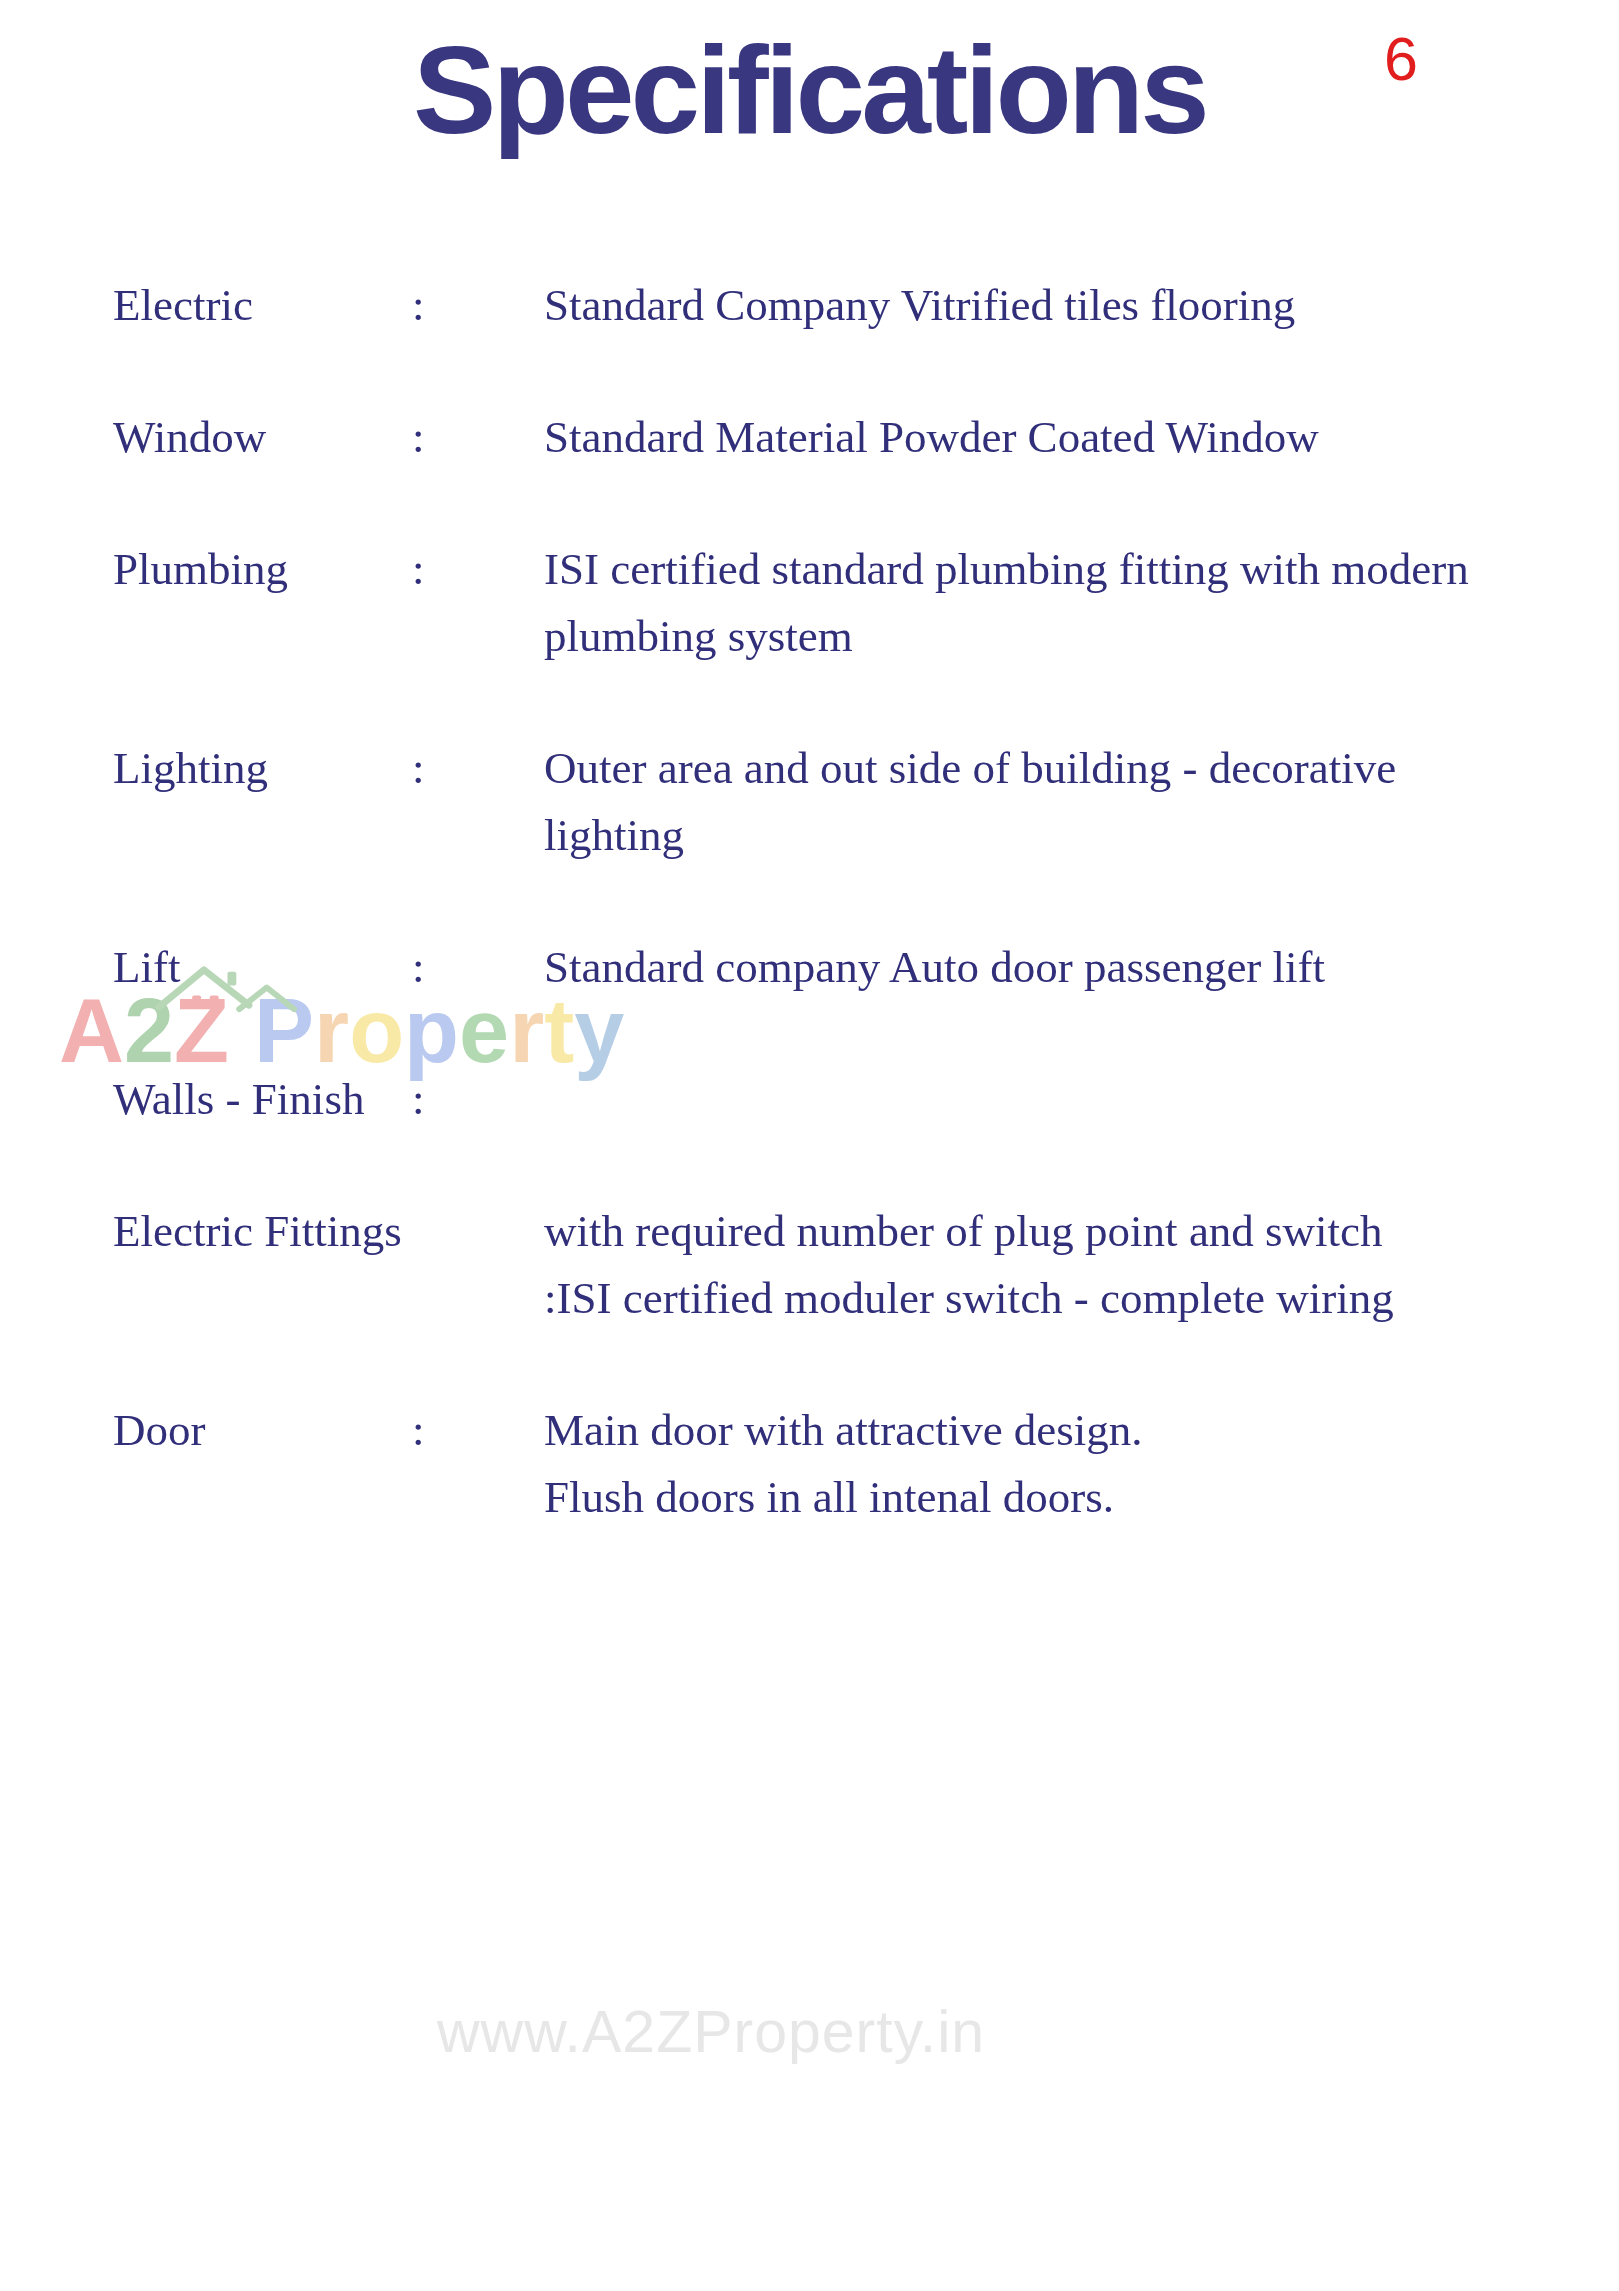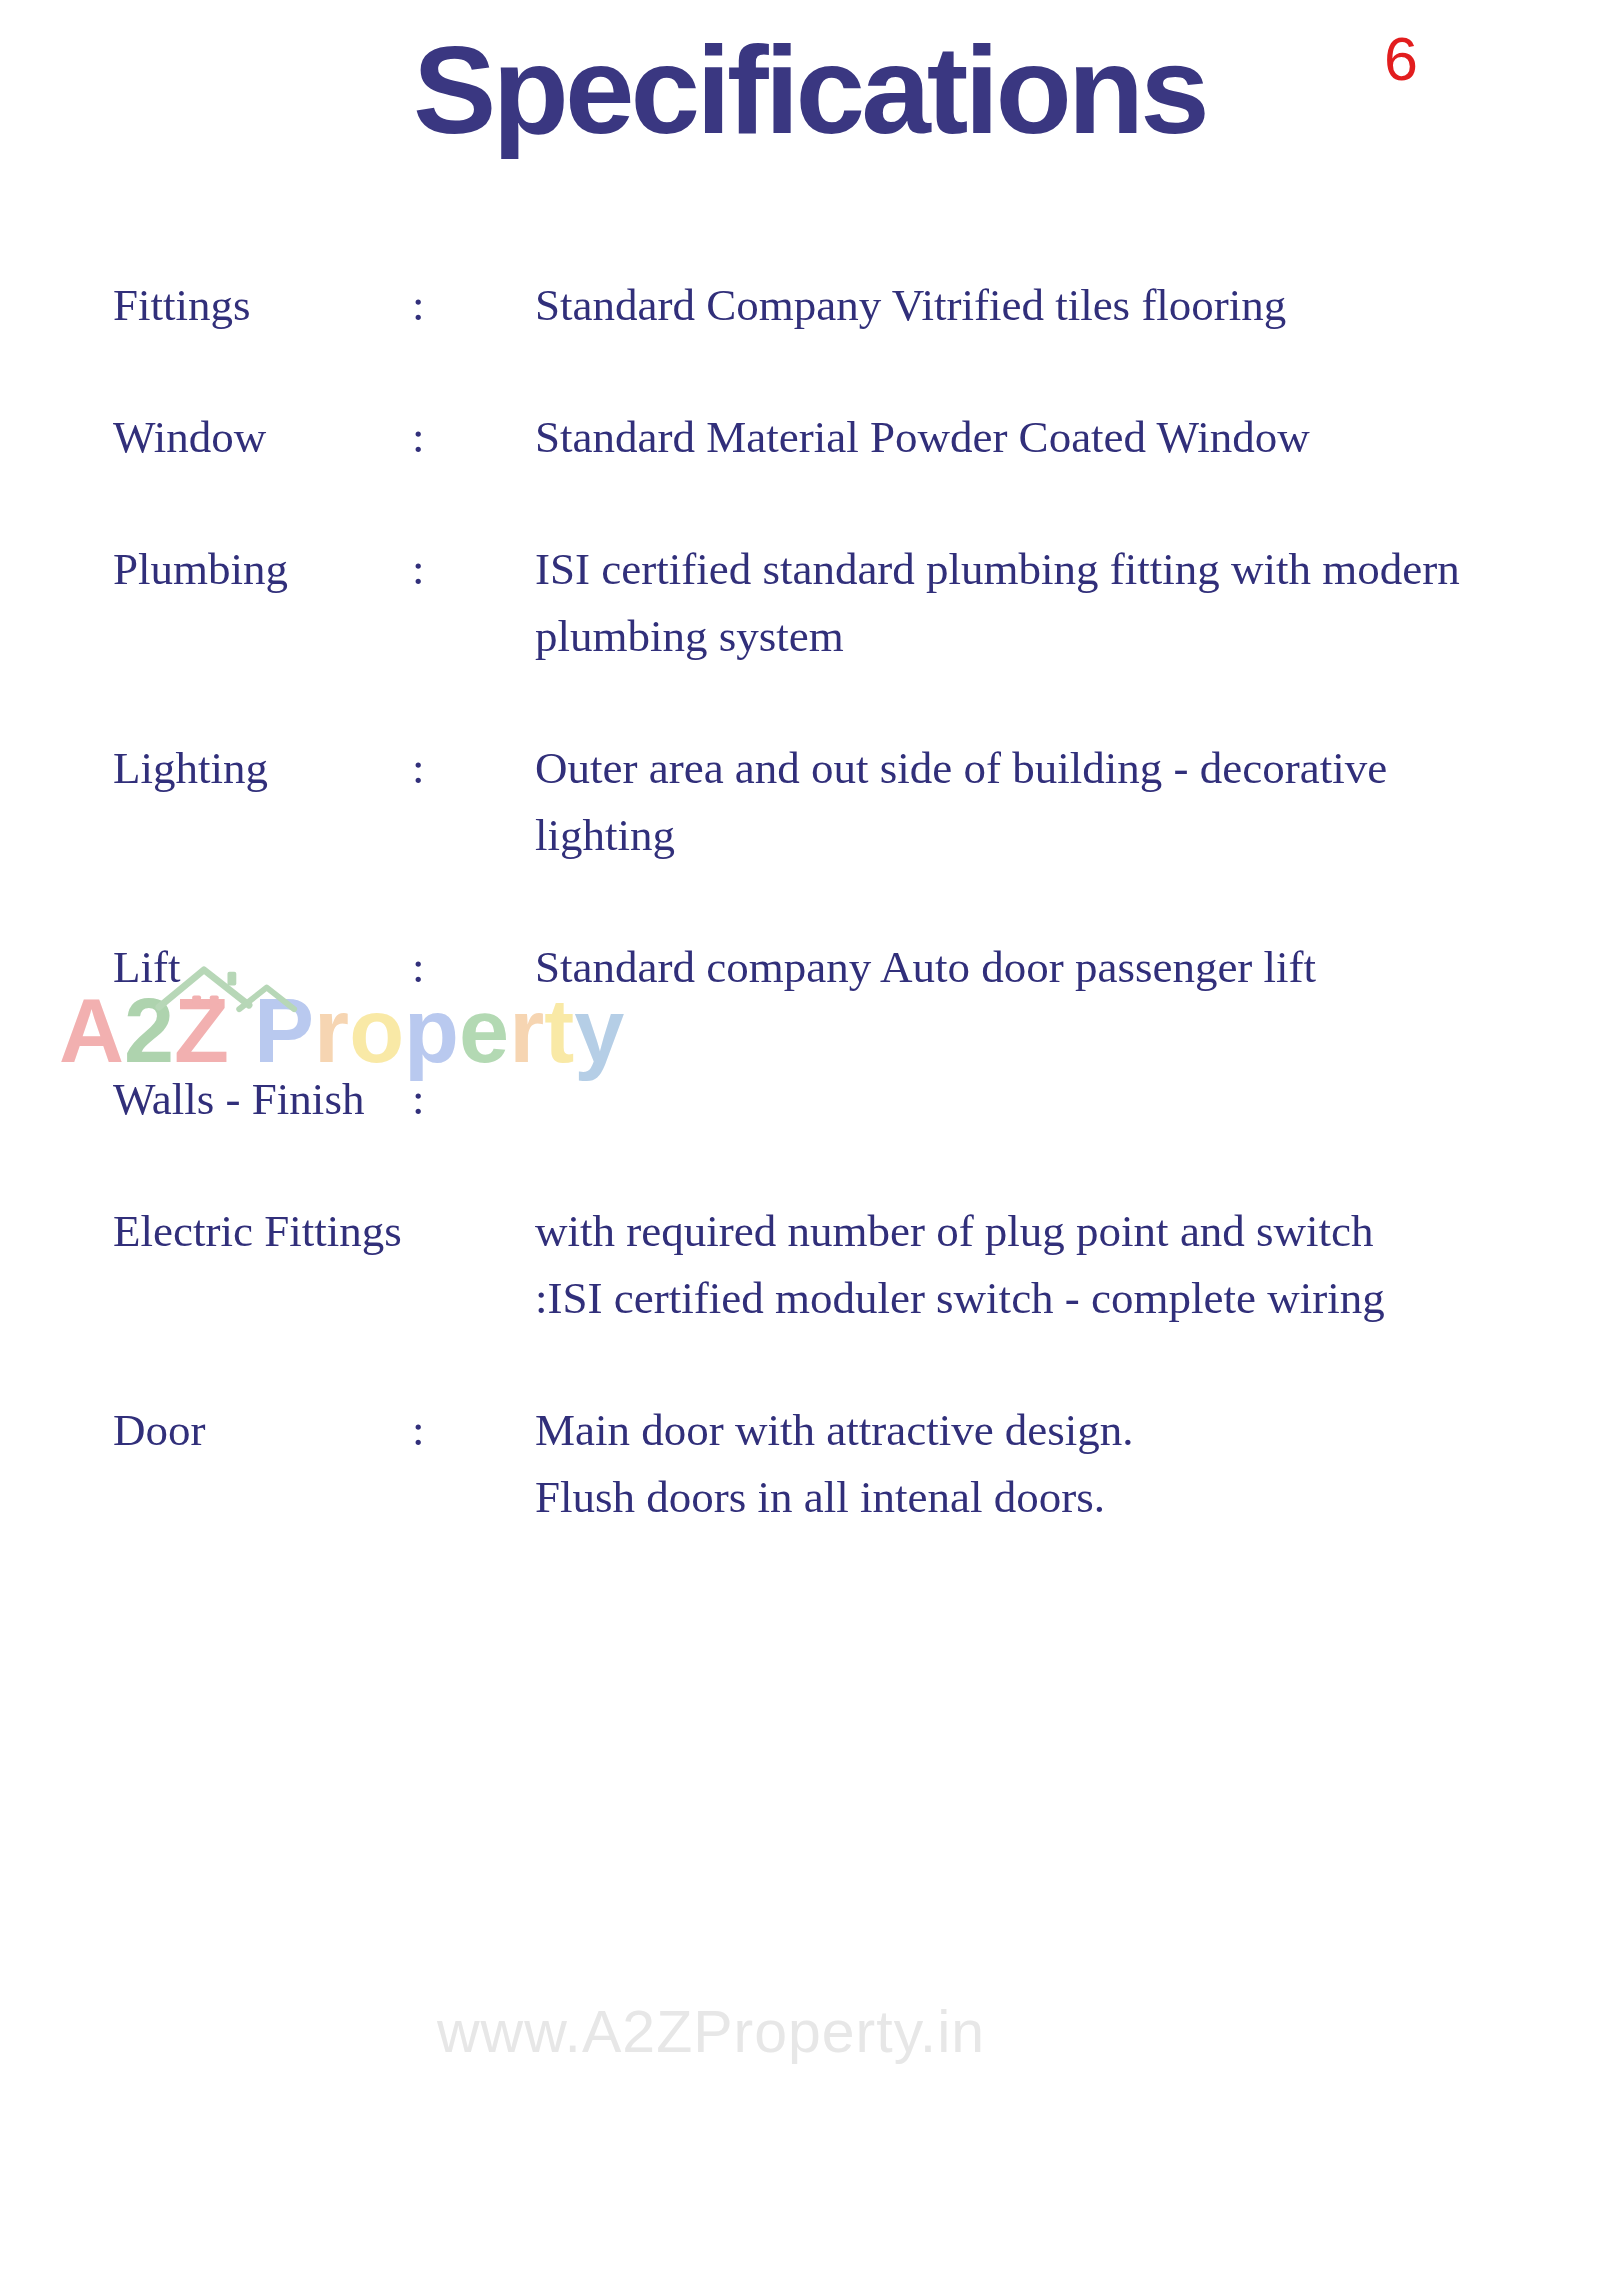--- a/index.html
+++ b/index.html
@@ -55,20 +55,21 @@
     flex:0 0 299px;
     white-space:nowrap;
   }
   .spec-colon{
     width:123px;
     flex:0 0 123px;
   }
   .spec-value{
     flex:1 1 auto;
     max-width:1010px;
+    margin-left:9px;
   }
   .value-line{display:block;}
   
   .wm-center{
     position:absolute;
     left:59px; top:982px;
     font-family:"Liberation Sans", sans-serif;
     font-weight:700;
     font-size:90px;
     line-height:98px;
@@ -98,21 +99,21 @@
 <body>
 
 <div class="page">
 
   <div class="page-number">6</div>
 
   <h1 class="title">Specifications</h1>
 
   <div class="spec-list" id="spec-list">
     <div class="spec-row">
-      <span class="spec-label">Fittings</span>
+      <span class="spec-label">Electric</span>
       <span class="spec-colon">:</span>
       <span class="spec-value">
           <span class="value-line">Standard Company Vitrified tiles flooring</span>
         </span>
     </div>
 
     <div class="spec-row">
       <span class="spec-label">Window</span>
       <span class="spec-colon">:</span>
       <span class="spec-value">

